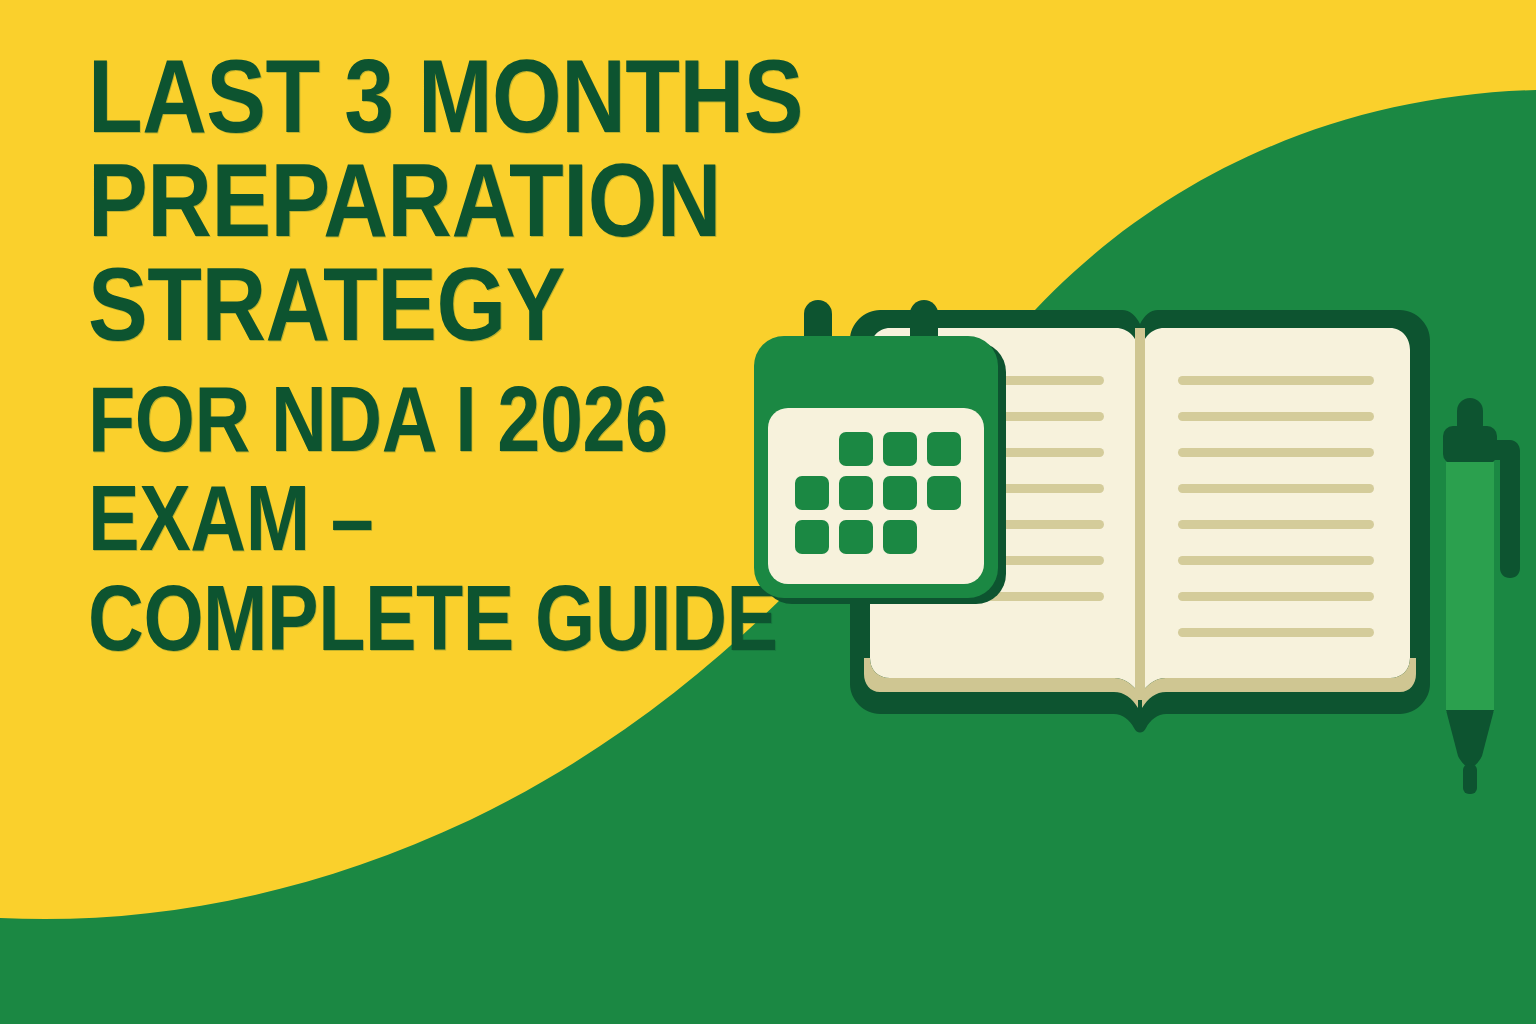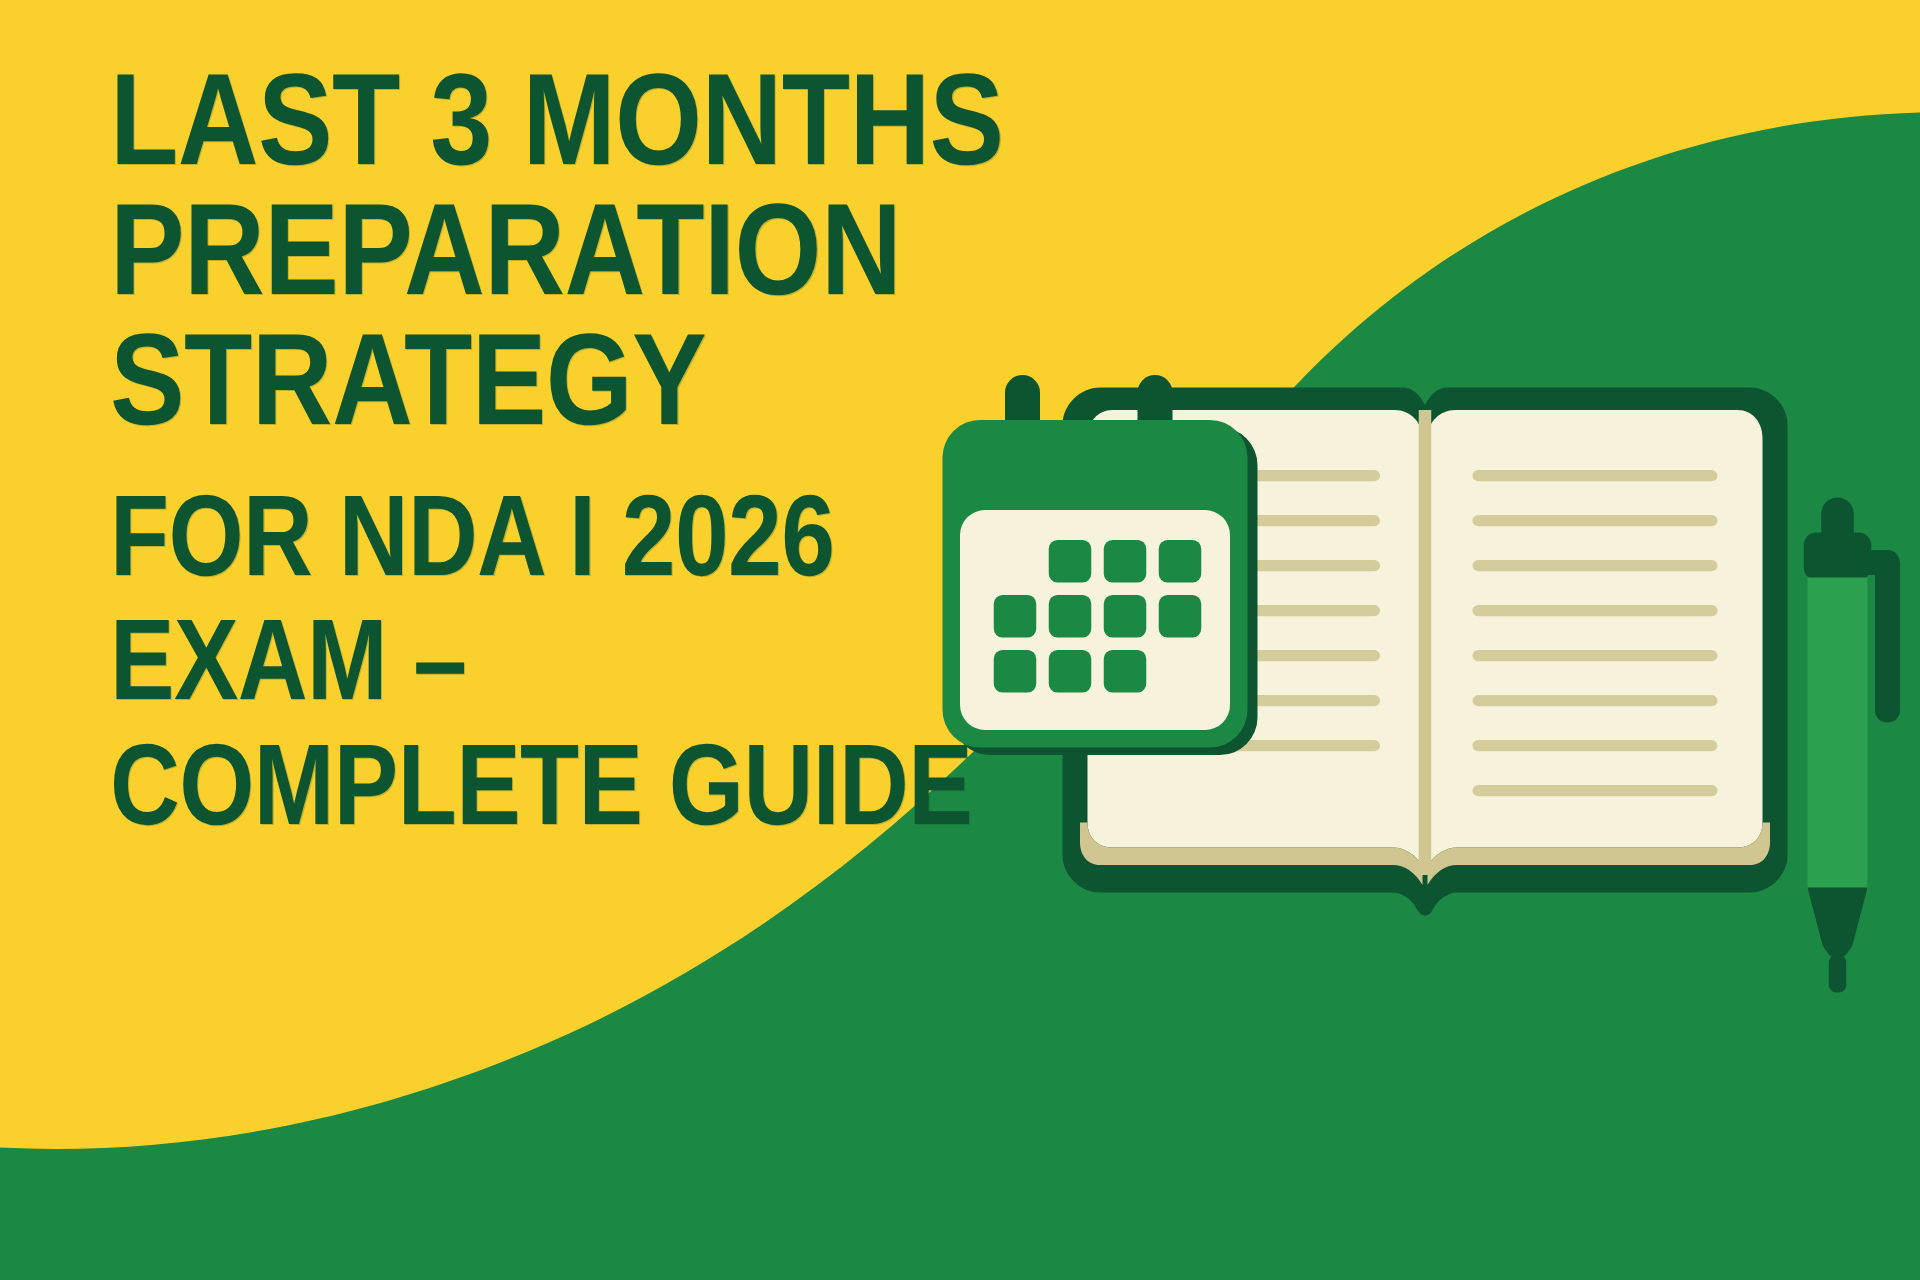--- a/index.html
+++ b/index.html
@@ -44,21 +44,21 @@
     letter-spacing: -0.5px;
     text-transform: uppercase;
     transform: scaleX(0.86);
     transform-origin: left center;
     white-space: nowrap;
     margin: 0 0 2px 0;
     text-shadow: 1px 1px 0 rgba(13,84,48,0.25);
   }
 
   .subtitle-group {
-    margin-top: 26px;
+    margin-top: 16px;
   }
 
   .subtitle-line {
     color: #0D5430;
     font-weight: 700;
     font-size: 92px;
     line-height: 1.04;
     letter-spacing: -0.5px;
     text-transform: uppercase;
     transform: scaleX(0.84);

